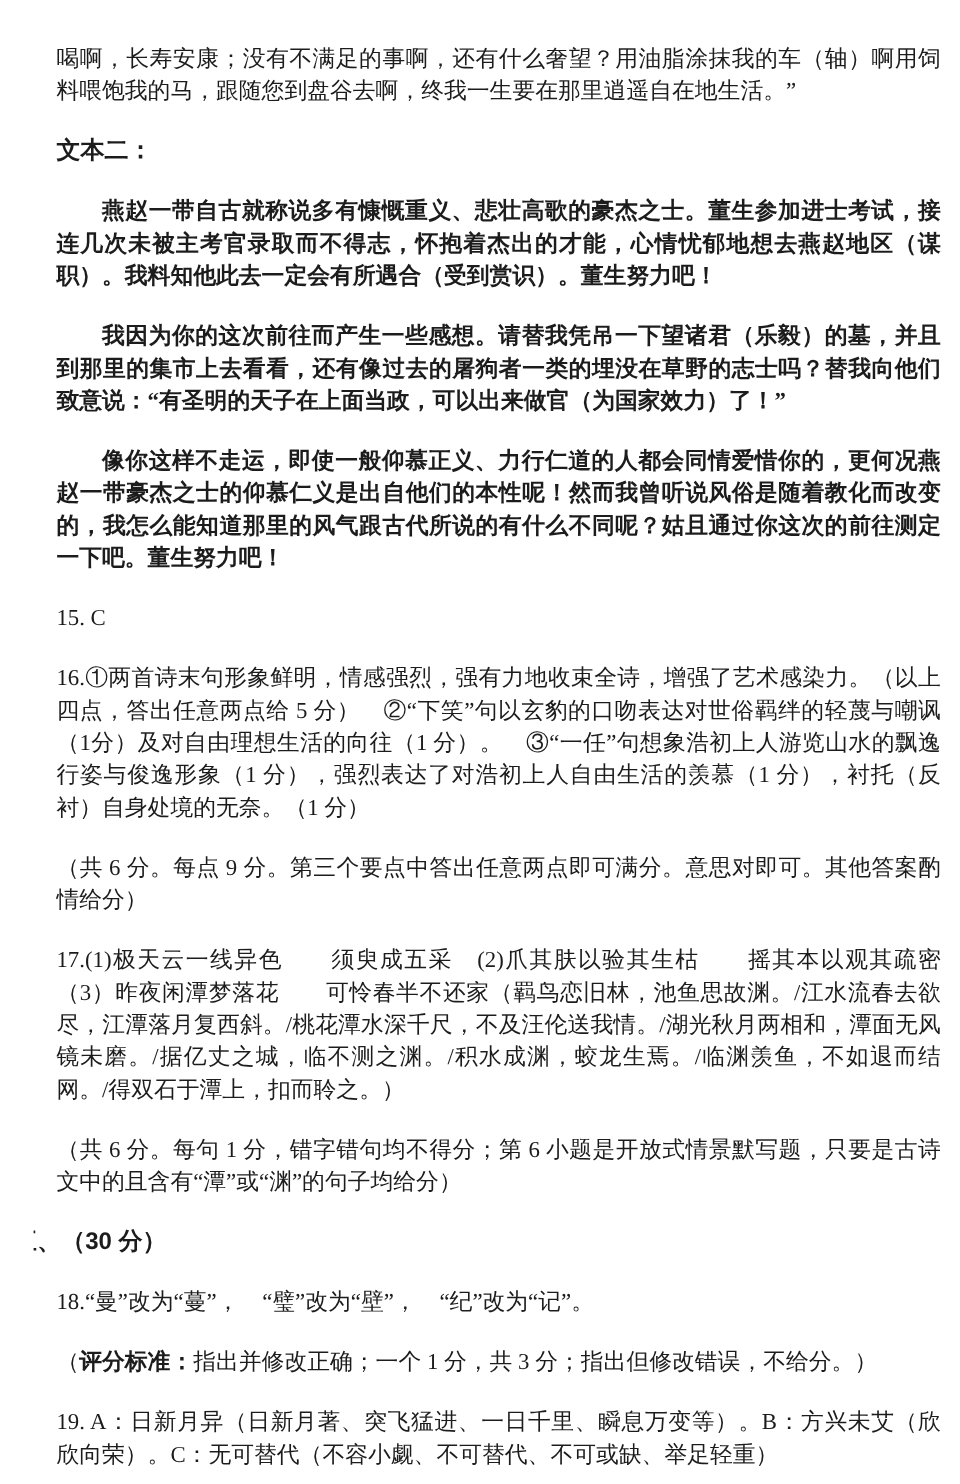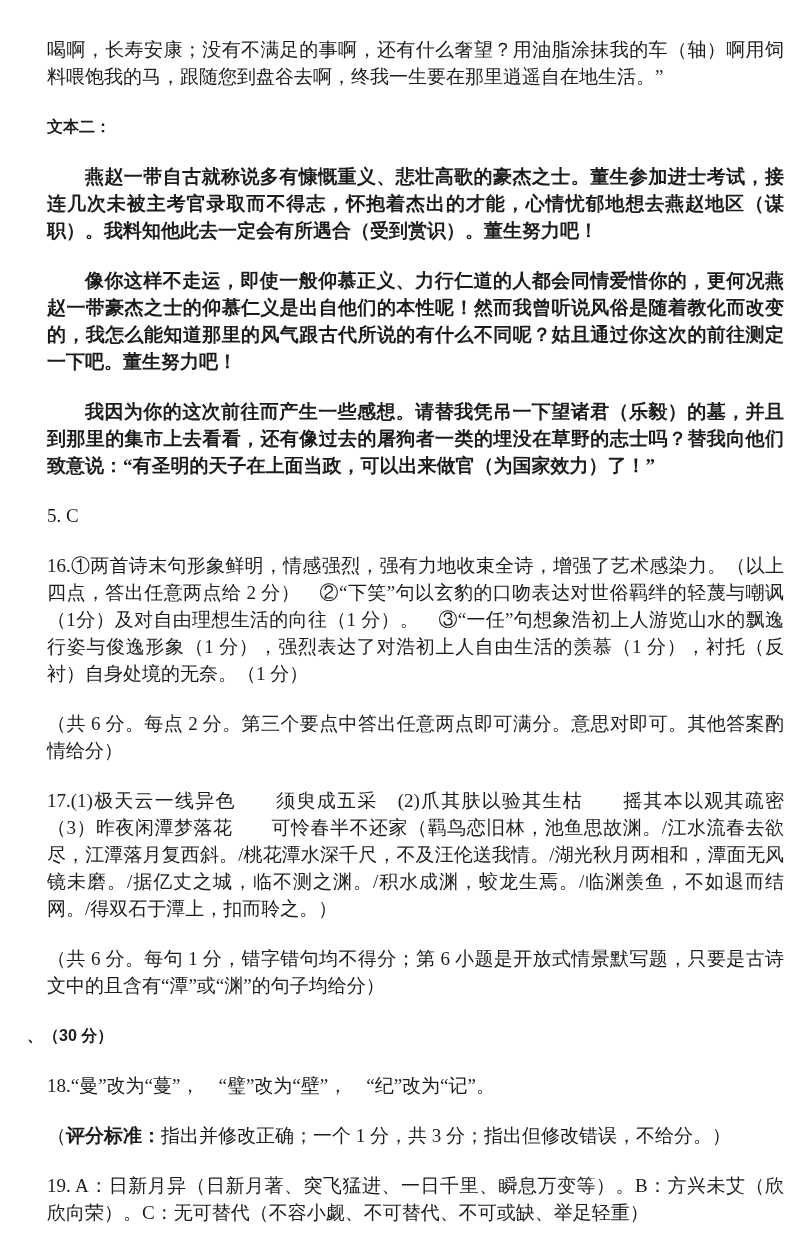--- a/index.html
+++ b/index.html
@@ -26,21 +26,21 @@
     margin: 0 0 23px 0;
     font-size: 19px;
     line-height: 27px;
     text-align: justify;
     text-justify: inter-ideograph;
     word-break: break-all;
   }
   .indent { text-indent: 2em; font-weight: bold; }
   .heading {
     margin: 0 0 23px 0;
-    font-size: 16px;
+    font-size: 20px;
     line-height: 27px;
     font-weight: bold;
     font-family: "Liberation Sans", "DejaVu Sans", sans-serif;
   }
   .outdent { margin-left: -36px; }
   .bold {
     font-weight: bold;
     font-family: Liberation Serif, serif;
   }
 </style>
@@ -48,29 +48,29 @@
 <body>
 
 <div class="page">
 
   <p class="para">喝啊，长寿安康；没有不满足的事啊，还有什么奢望？用油脂涂抹我的车（轴）啊用饲料喂饱我的马，跟随您到盘谷去啊，终我一生要在那里逍遥自在地生活。”</p>
 
   <p class="heading">文本二：</p>
 
   <p class="para indent">燕赵一带自古就称说多有慷慨重义、悲壮高歌的豪杰之士。董生参加进士考试，接连几次未被主考官录取而不得志，怀抱着杰出的才能，心情忧郁地想去燕赵地区（谋职）。我料知他此去一定会有所遇合（受到赏识）。董生努力吧！</p>
 
+  <p class="para indent">我因为你的这次前往而产生一些感想。请替我凭吊一下望诸君（乐毅）的墓，并且到那里的集市上去看看，还有像过去的屠狗者一类的埋没在草野的志士吗？替我向他们致意说：“有圣明的天子在上面当政，可以出来做官（为国家效力）了！”</p>
+
   <p class="para indent">像你这样不走运，即使一般仰慕正义、力行仁道的人都会同情爱惜你的，更何况燕赵一带豪杰之士的仰慕仁义是出自他们的本性呢！然而我曾听说风俗是随着教化而改变的，我怎么能知道那里的风气跟古代所说的有什么不同呢？姑且通过你这次的前往测定一下吧。董生努力吧！</p>
 
-  <p class="para indent">我因为你的这次前往而产生一些感想。请替我凭吊一下望诸君（乐毅）的墓，并且到那里的集市上去看看，还有像过去的屠狗者一类的埋没在草野的志士吗？替我向他们致意说：“有圣明的天子在上面当政，可以出来做官（为国家效力）了！”</p>
+  <p class="para">15. C</p>
 
-  <p class="para">5. C</p>
+  <p class="para">16.①两首诗末句形象鲜明，情感强烈，强有力地收束全诗，增强了艺术感染力。（以上四点，答出任意两点给 5 分）　②“下笑”句以玄豹的口吻表达对世俗羁绊的轻蔑与嘲讽（1分）及对自由理想生活的向往（1 分）。　③“一任”句想象浩初上人游览山水的飘逸行姿与俊逸形象（1 分），强烈表达了对浩初上人自由生活的羡慕（1 分），衬托（反衬）自身处境的无奈。（1 分）</p>
 
-  <p class="para">16.①两首诗末句形象鲜明，情感强烈，强有力地收束全诗，增强了艺术感染力。（以上四点，答出任意两点给 2 分）　②“下笑”句以玄豹的口吻表达对世俗羁绊的轻蔑与嘲讽（1分）及对自由理想生活的向往（1 分）。　③“一任”句想象浩初上人游览山水的飘逸行姿与俊逸形象（1 分），强烈表达了对浩初上人自由生活的羡慕（1 分），衬托（反衬）自身处境的无奈。（1 分）</p>
-
-  <p class="para">（共 6 分。每点 2 分。第三个要点中答出任意两点即可满分。意思对即可。其他答案酌情给分）</p>
+  <p class="para">（共 6 分。每点 9 分。第三个要点中答出任意两点即可满分。意思对即可。其他答案酌情给分）</p>
 
   <p class="para">17.(1)极天云一线异色　　须臾成五采　(2)爪其肤以验其生枯　　摇其本以观其疏密　（3）昨夜闲潭梦落花　　可怜春半不还家（羁鸟恋旧林，池鱼思故渊。/江水流春去欲尽，江潭落月复西斜。/桃花潭水深千尺，不及汪伦送我情。/湖光秋月两相和，潭面无风镜未磨。/据亿丈之城，临不测之渊。/积水成渊，蛟龙生焉。/临渊羡鱼，不如退而结网。/得双石于潭上，扣而聆之。）</p>
 
   <p class="para">（共 6 分。每句 1 分，错字错句均不得分；第 6 小题是开放式情景默写题，只要是古诗文中的且含有“潭”或“渊”的句子均给分）</p>
 
   <p class="heading outdent">三、（30 分）</p>
 
   <p class="para">18.“曼”改为“蔓”，　“璧”改为“壁”，　“纪”改为“记”。</p>
 
   <p class="para"><span>（</span><span class="bold">评分标准：</span><span>指出并修改正确；一个 1 分，共 3 分；指出但修改错误，不给分。）</span></p>

